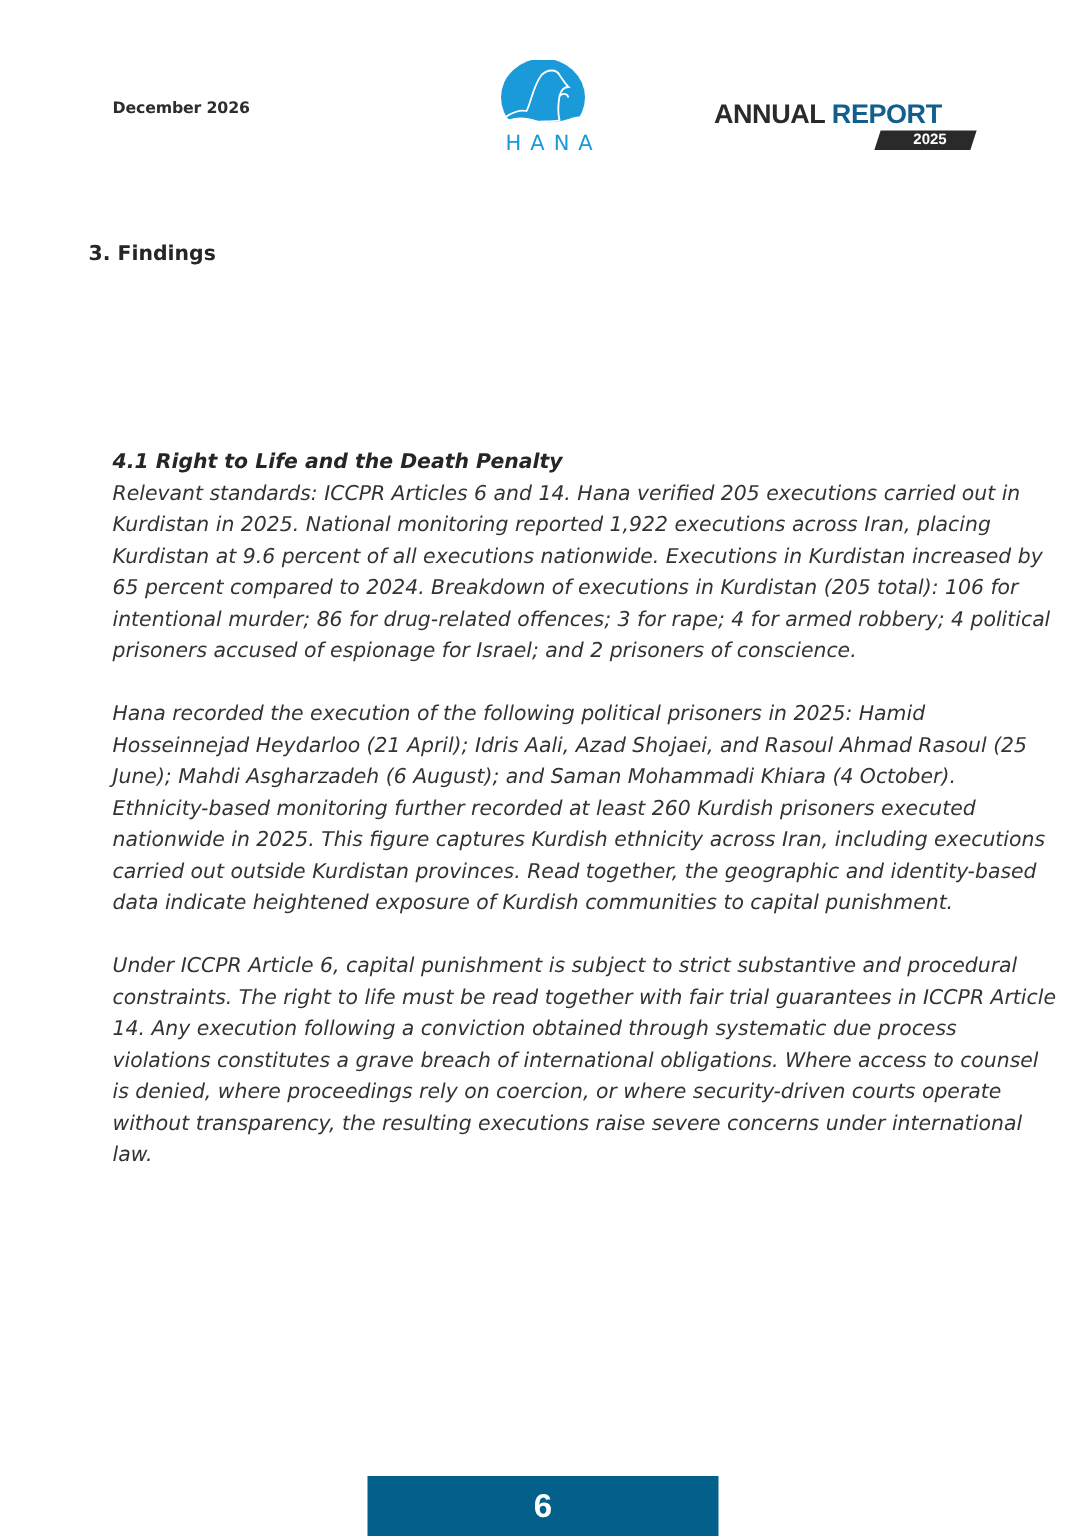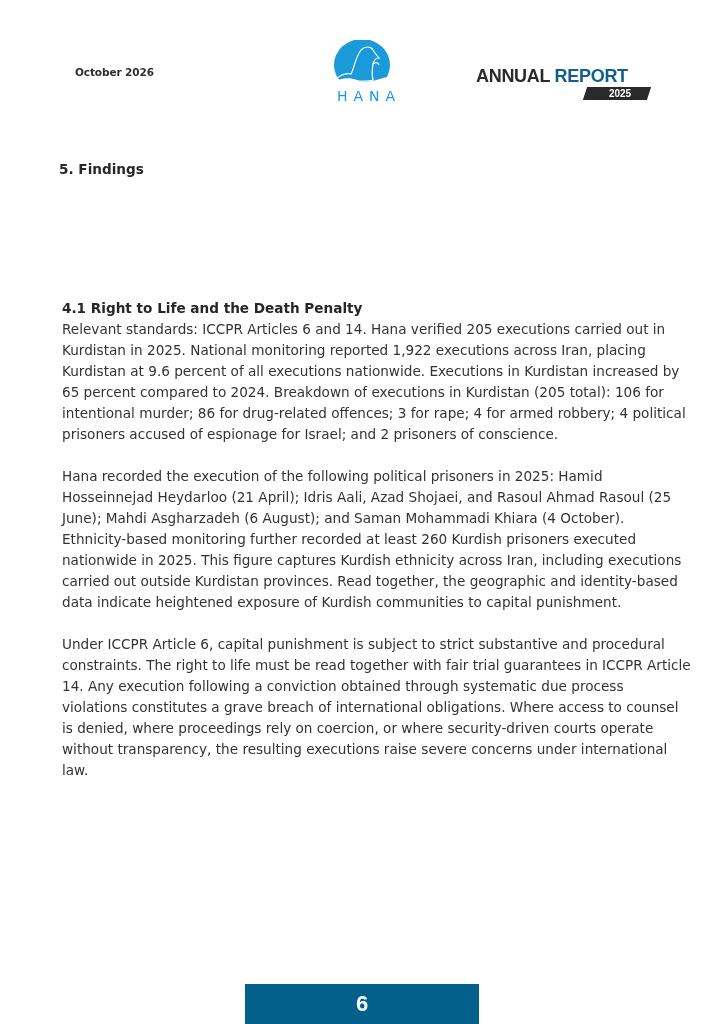--- a/index.html
+++ b/index.html
@@ -90,42 +90,42 @@
       font-size: 13.6px;
       font-weight: bold;
       margin: 0;
       color: #262626;
       line-height: 21px;
     }
     .content p {
       margin: 0;
     }
     .section1 { margin-bottom: 0; }
-    .section2 { position: absolute; top: 139px; left: 3px; width: 630px; }
+    .section2 { position: absolute; top: 139px; left: 16px; width: 630px; font-style: italic; }
     .para-gap { height: 21px; }
     .page-number {
       position: absolute;
       left: 245px;
       top: 984px;
       width: 234px;
       height: 40px;
       background: #03608a;
       color: #ffffff;
       font-family: "Liberation Sans", sans-serif;
       font-weight: bold;
       font-size: 22px;
       text-align: center;
       line-height: 40px;
     }
   </style>
 </head>
 <body>
 
 <div>
-  <div class="header-date">October 2026</div>
+  <div class="header-date">December 2026</div>
 
   <div class="logo">
     <svg width="62" height="50" viewBox="0 0 62 50" xmlns="http://www.w3.org/2000/svg">
       <ellipse cx="31" cy="25" rx="28" ry="26" fill="#1a9ad9"></ellipse>
       <path d="M6 38 C12 34, 16 33, 20 34 C23 29, 24 18, 30 10 C34 6, 40 6, 42 10 C44 13, 46 16, 48 18 C45 18, 43 20, 42 24 C41 30, 41 36, 42 40 C36 42, 28 40, 22 42 C16 44, 10 43, 6 38 Z" fill="none" stroke="#ffffff" stroke-width="1.2"></path>
       <path d="M42 24 C44 22, 47 22, 48 25" fill="none" stroke="#ffffff" stroke-width="1.2"></path>
       <path d="M3 42 C10 38, 18 37, 26 40 C34 43, 44 41, 52 38 C56 37, 59 38, 60 40 L60 52 L3 52 Z" fill="#ffffff"></path>
     </svg>
   </div>
   <div class="logo-text">HANA</div>
@@ -134,21 +134,21 @@
     <span class="annual">ANNUAL</span>
     <span class="report">REPORT</span>
   </div>
   <div class="report-year">
     <span>2025</span>
   </div>
 </div>
 
 <div class="content">
   <div class="section1">
-    <h2>5. Findings</h2>
+    <h2>3. Findings</h2>
   </div>
 
   <div class="section2">
     <h2>4.1 Right to Life and the Death Penalty</h2>
     <p>Relevant standards: ICCPR Articles 6 and 14. Hana verified 205 executions carried out in Kurdistan in 2025. National monitoring reported 1,922 executions across Iran, placing Kurdistan at 9.6 percent of all executions nationwide. Executions in Kurdistan increased by 65 percent compared to 2024. Breakdown of executions in Kurdistan (205 total): 106 for intentional murder; 86 for drug-related offences; 3 for rape; 4 for armed robbery; 4 political prisoners accused of espionage for Israel; and 2 prisoners of conscience.</p>
     <div class="para-gap"></div>
     <p>Hana recorded the execution of the following political prisoners in 2025: Hamid Hosseinnejad Heydarloo (21 April); Idris Aali, Azad Shojaei, and Rasoul Ahmad Rasoul (25 June); Mahdi Asgharzadeh (6 August); and Saman Mohammadi Khiara (4 October). Ethnicity-based monitoring further recorded at least 260 Kurdish prisoners executed nationwide in 2025. This figure captures Kurdish ethnicity across Iran, including executions carried out outside Kurdistan provinces. Read together, the geographic and identity-based data indicate heightened exposure of Kurdish communities to capital punishment.</p>
     <div class="para-gap"></div>
     <p>Under ICCPR Article 6, capital punishment is subject to strict substantive and procedural constraints. The right to life must be read together with fair trial guarantees in ICCPR Article 14. Any execution following a conviction obtained through systematic due process violations constitutes a grave breach of international obligations. Where access to counsel is denied, where proceedings rely on coercion, or where security-driven courts operate without transparency, the resulting executions raise severe concerns under international law.</p>
   </div>

